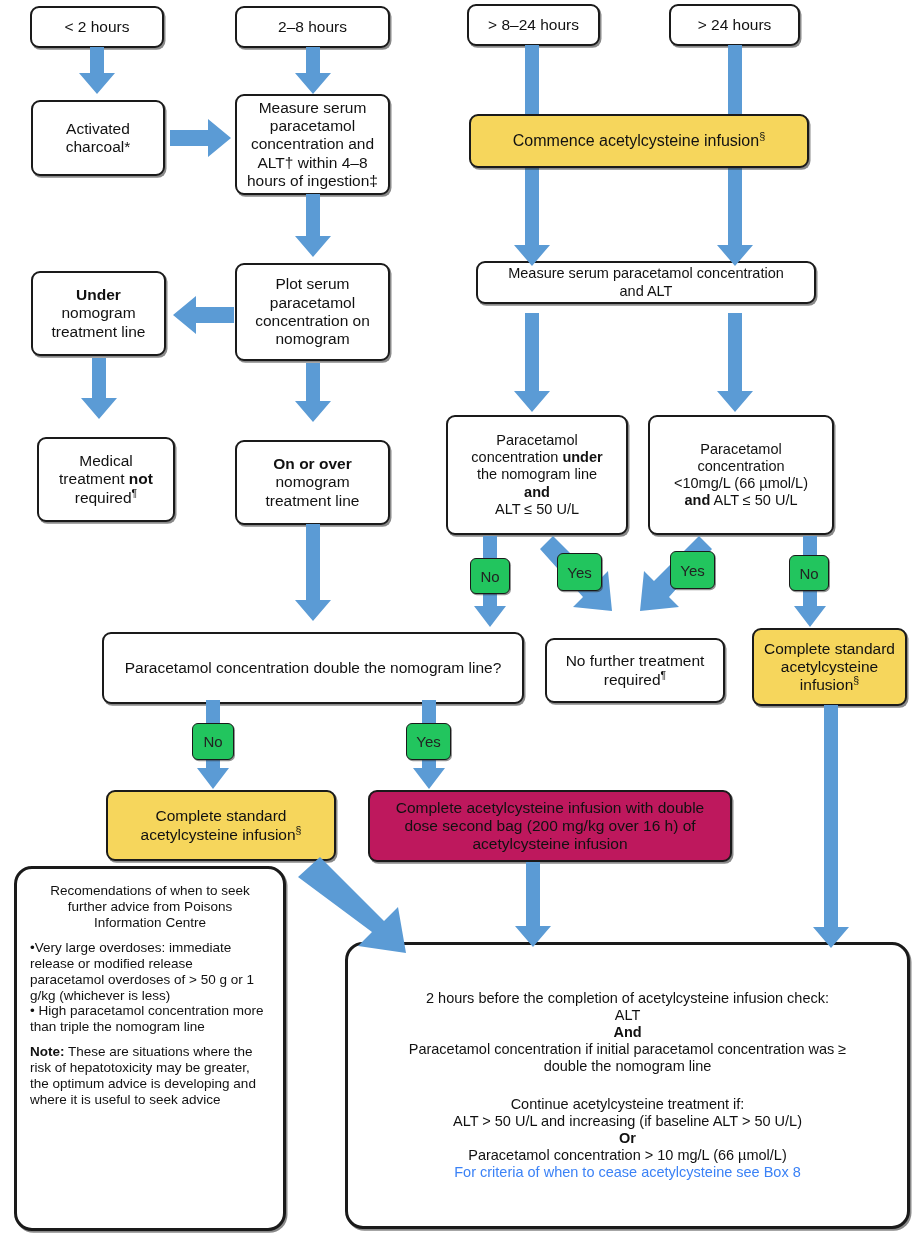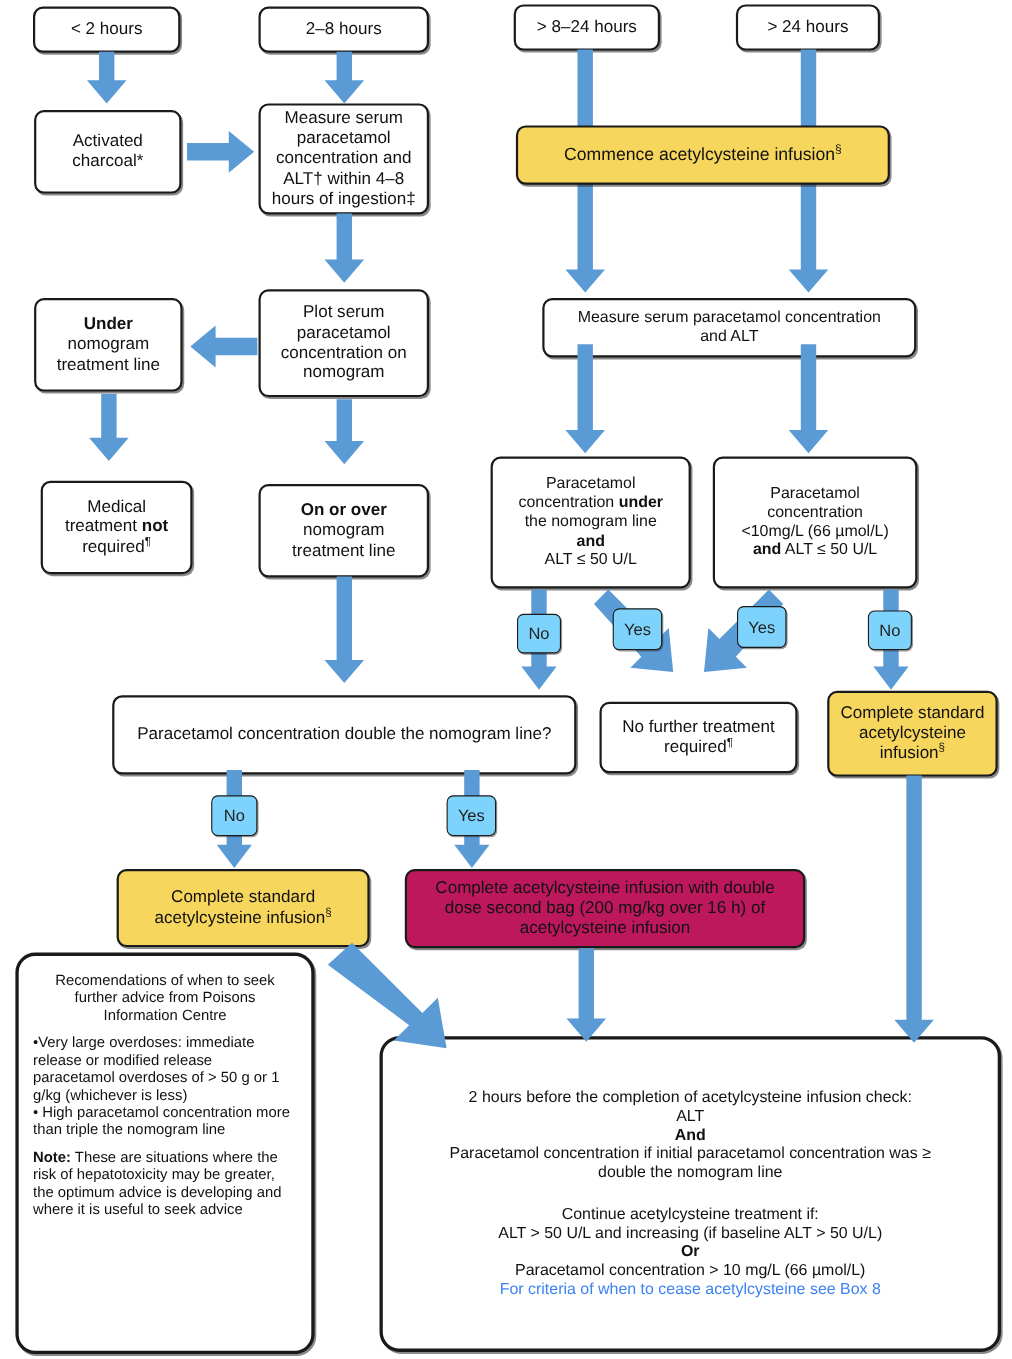--- a/index.html
+++ b/index.html
@@ -34,21 +34,21 @@
   }
   .node .inner { width: 100%; }
   .yellow-soft { background: #F6D65C; }
   .yellow-bright { background: #be185d; }
   .thick { border-width: 3px; border-radius: 18px; }
   .tag {
     position: absolute;
     box-sizing: border-box;
     border: 1.8px solid #1a1a1a;
     border-radius: 6px;
-    background: #7dd3fc;
+    background: #22c55e;
     display: flex;
     align-items: center;
     justify-content: center;
     font-size: 15px;
     color: #222;
     z-index: 6;
     box-shadow: 1px 1.2px 0 rgba(40,40,40,0.5);
   }
   .arrow { position: absolute; z-index: 1; }
   .arrow svg { display: block; overflow: visible; }
@@ -254,21 +254,21 @@
   </div>
 
   <div class="node t15" style="left:235px; top:440px; width:155px; height:85px;">
     <div class="inner">
       <div><b>On or over</b></div>
       <div>nomogram</div>
       <div>treatment line</div>
     </div>
   </div>
 
-  <div class="node t14" style="left:493px; top:261px; width:340px; height:54px;margin-top:10px;">
+  <div class="node t14" style="left:476px; top:261px; width:340px; height:43px;">
     <div class="inner">
       <div>Measure serum paracetamol concentration</div>
       <div>and ALT</div>
     </div>
   </div>
 
   <div class="node t14" style="left:446px; top:415px; width:182px; height:120px;">
     <div class="inner">
       <div>Paracetamol</div>
       <div><span>concentration </span><b>under</b></div>

